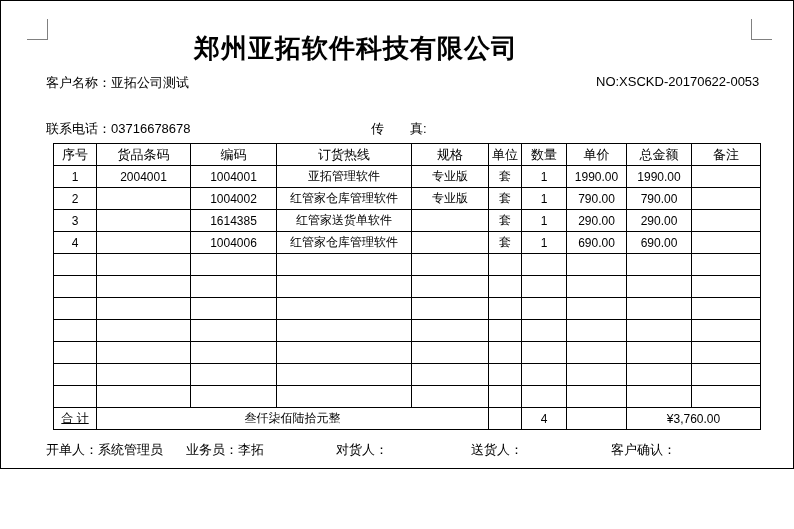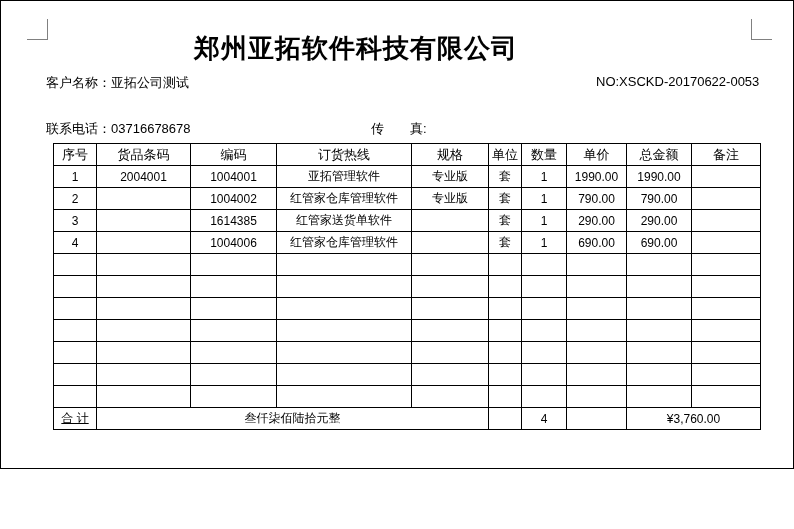--- a/index.html
+++ b/index.html
@@ -234,14 +234,21 @@
         <td class="total-label">合 计</td>
         <td colspan="4" class="words">叁仟柒佰陆拾元整</td>
         <td></td>
         <td>4</td>
         <td></td>
         <td colspan="2">¥3,760.00</td>
       </tr>
     </tfoot>
   </table>
 
+  <div class="signatures">
+    <span class="sig-item s1"><span>开单人：</span><span>系统管理员</span></span>
+    <span class="sig-item s2"><span>业务员：</span><span>李拓</span></span>
+    <span class="sig-item s3">对货人：</span>
+    <span class="sig-item s4">送货人：</span>
+    <span class="sig-item s5">客户确认：</span>
+  </div>
 
 </div>
 
 </body></html>

